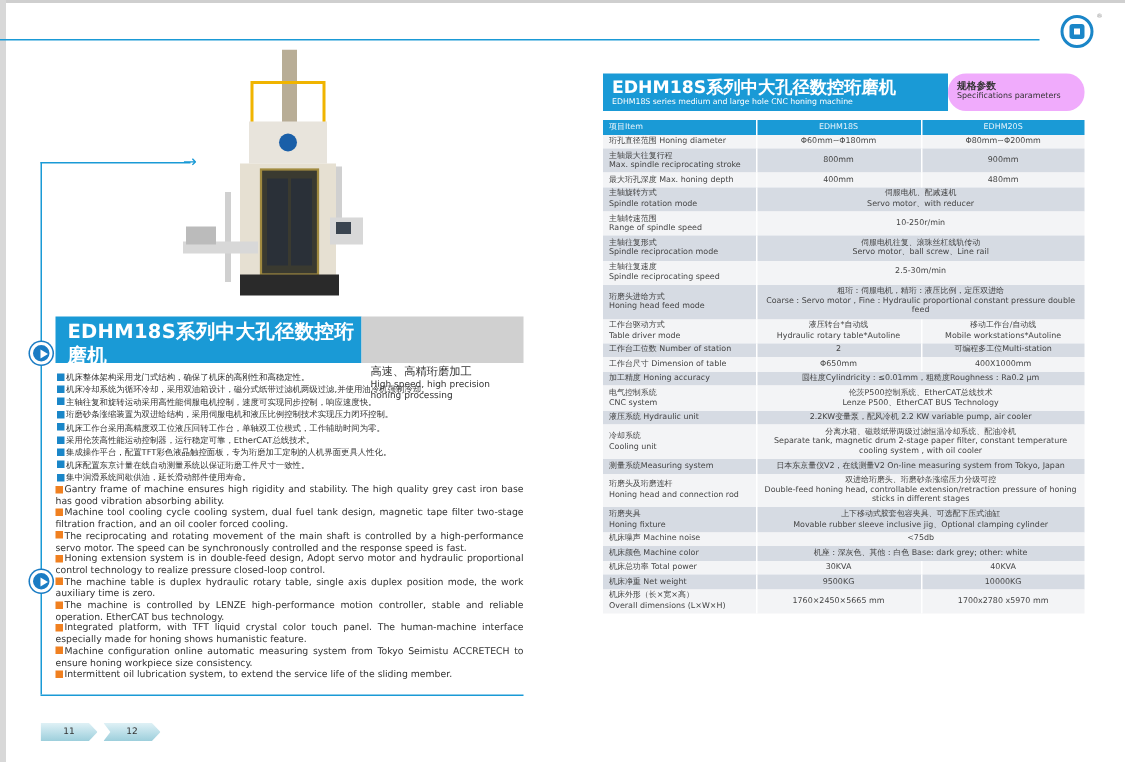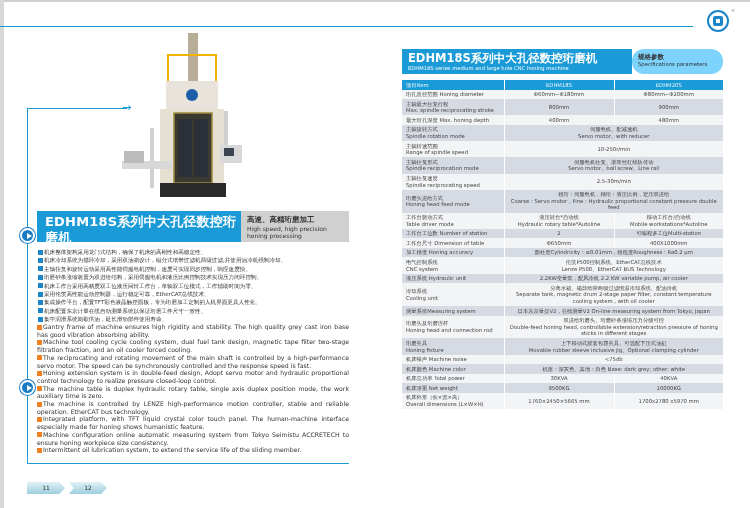--- a/index.html
+++ b/index.html
@@ -23,39 +23,39 @@
   .box-bottom { position: absolute; left: 27px; top: 463px; width: 322px; height: 1px; background: #1a9ad6; }
 
   .play-btn { position: absolute; left: 20px; top: 228px; width: 15px; height: 15px; border-radius: 50%; background: #1a7cc4; border: 2px solid #fff; box-shadow: 0 0 0 1px #1a7cc4; }
   .play-btn::after { content: ""; position: absolute; left: 5px; top: 3px; border-left: 5px solid #fff; border-top: 3px solid transparent; border-bottom: 3px solid transparent; }
   .play-btn2 { top: 380px; }
 
   .title-bar-left { position: absolute; left: 37px; top: 211px; width: 204px; height: 31px; background: #1a9ad6; color: #fff; padding: 3px 0 0 8px; }
   .title-bar-left .cn { font-size: 13px; font-weight: bold; line-height: 16px; letter-spacing: 0.2px; }
   .title-bar-left .en { font-size: 6px; line-height: 9px; }
   .sub-bar-left { position: absolute; left: 241px; top: 211px; width: 108px; height: 31px; background: #d0d0d0; padding: 4px 0 0 6px; color: #333; }
-  .sub-bar-left .cn { font-size: 7.5px; font-weight: bold; line-height: 10px; }
+  .sub-bar-left .cn { font-size: 7.5px; font-weight: normal; line-height: 10px; margin-top: 28px; }
   .sub-bar-left .en { font-size: 6px; line-height: 7px; }
 
   .cn-features { position: absolute; left: 38px; top: 248px; width: 310px; font-size: 5.6px; line-height: 8.4px; color: #333; }
   .cn-features .sq { display: inline-block; width: 5px; height: 5px; background: #1a86c8; margin-right: 1px; vertical-align: -0.5px; }
 
   .en-features { position: absolute; left: 37px; top: 323px; width: 312px; font-size: 6.2px; line-height: 7.7px; color: #333; text-align: justify; }
   .en-features p { margin-bottom: 0; }
   .en-features .sq { display: inline-block; width: 5px; height: 5px; background: #f08020; margin-right: 1px; vertical-align: -0.5px; }
 
   .pager { position: absolute; left: 27px; top: 482px; height: 12px; display: flex; }
   .page-tab { position: relative; width: 38px; height: 12px; background: linear-gradient(#dff1f6, #9dcfdc); margin-right: 4px; font-size: 6px; line-height: 12px; text-align: center; color: #333; clip-path: polygon(0 0, 85% 0, 100% 50%, 85% 100%, 0 100%, 12% 50%); }
   .page-tab:first-child { clip-path: polygon(0 0, 85% 0, 100% 50%, 85% 100%, 0 100%); }
 
   
   .title-bar-right { position: absolute; left: 402px; top: 49px; width: 230px; height: 25px; background: #1a9ad6; color: #fff; padding: 2px 0 0 6px; }
   .title-bar-right .cn { font-size: 11.5px; font-weight: bold; line-height: 14px; }
   .title-bar-right .en { font-size: 5.2px; line-height: 7px; }
-  .sub-bar-right { position: absolute; left: 632px; top: 49px; width: 91px; height: 25px; background: #7dd3fc; padding: 4px 0 0 6px; color: #333; border-radius: 12px; }
+  .sub-bar-right { position: absolute; left: 632px; top: 49px; width: 91px; height: 25px; background: #f0abfc; padding: 4px 0 0 6px; color: #333; border-radius: 12px; }
   .sub-bar-right .cn { font-size: 6.5px; font-weight: bold; line-height: 8px; }
   .sub-bar-right .en { font-size: 5.3px; line-height: 7px; }
 
   table.spec { position: absolute; left: 402px; top: 80px; width: 321px; border-collapse: collapse; font-size: 5.3px; color: #444; }
   table.spec td { border-right: 1px solid #fff; padding: 1.5px 4px; vertical-align: middle; line-height: 6.6px; }
   table.spec td:last-child { border-right: none; }
   table.spec td.c { text-align: center; }
   table.spec tr.hd td { background: #1a9ad6; color: #e8f4fb; height: 9px; }
   table.spec tr.odd td { background: #f3f4f6; }
   table.spec tr.even td { background: #d6dbe3; }

